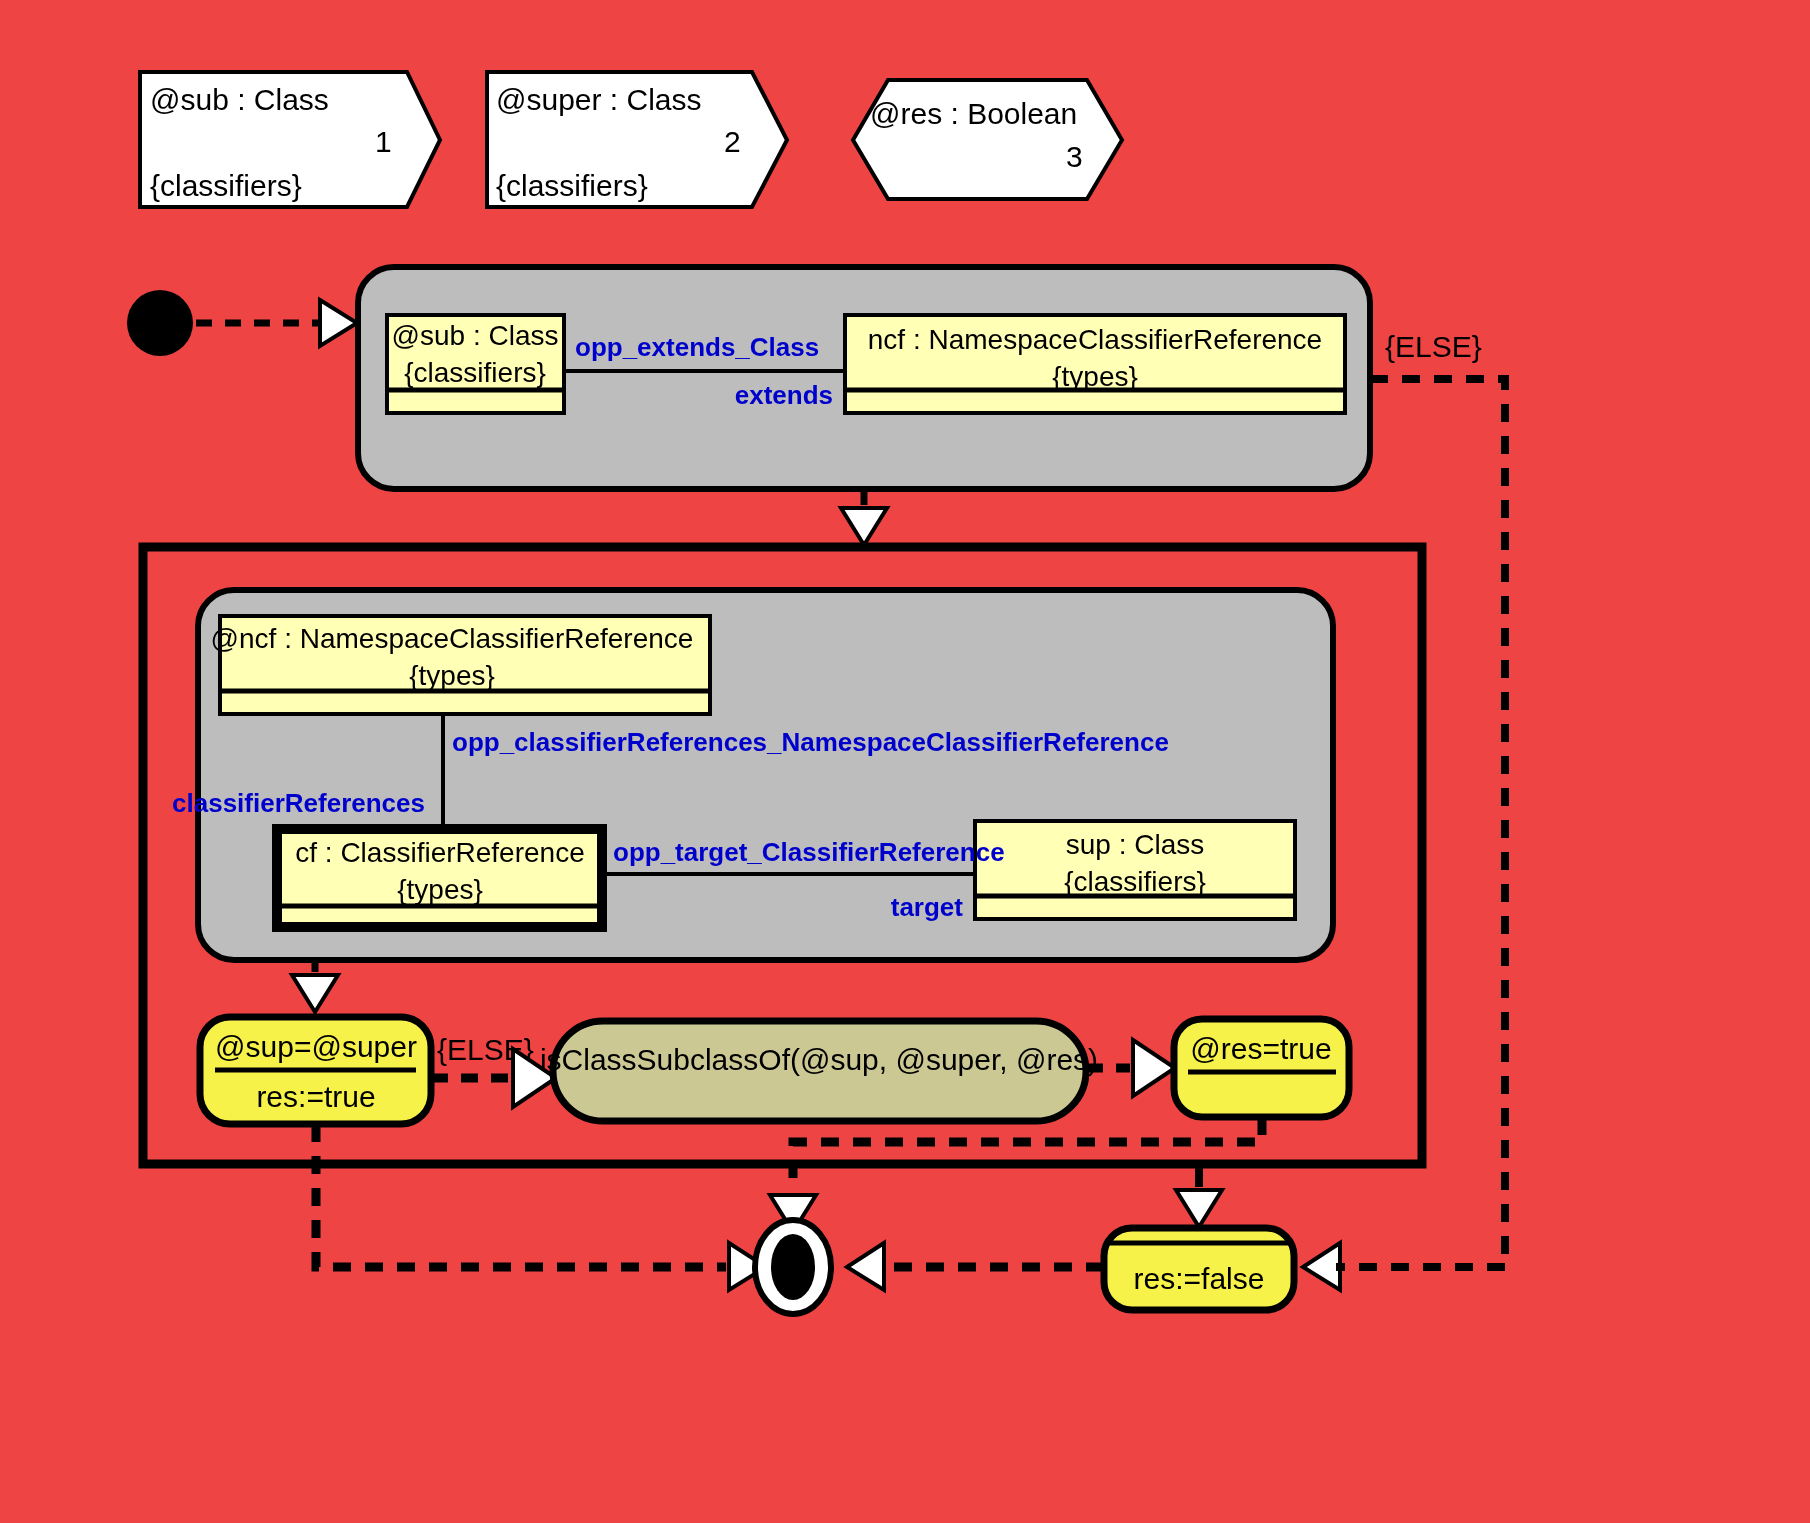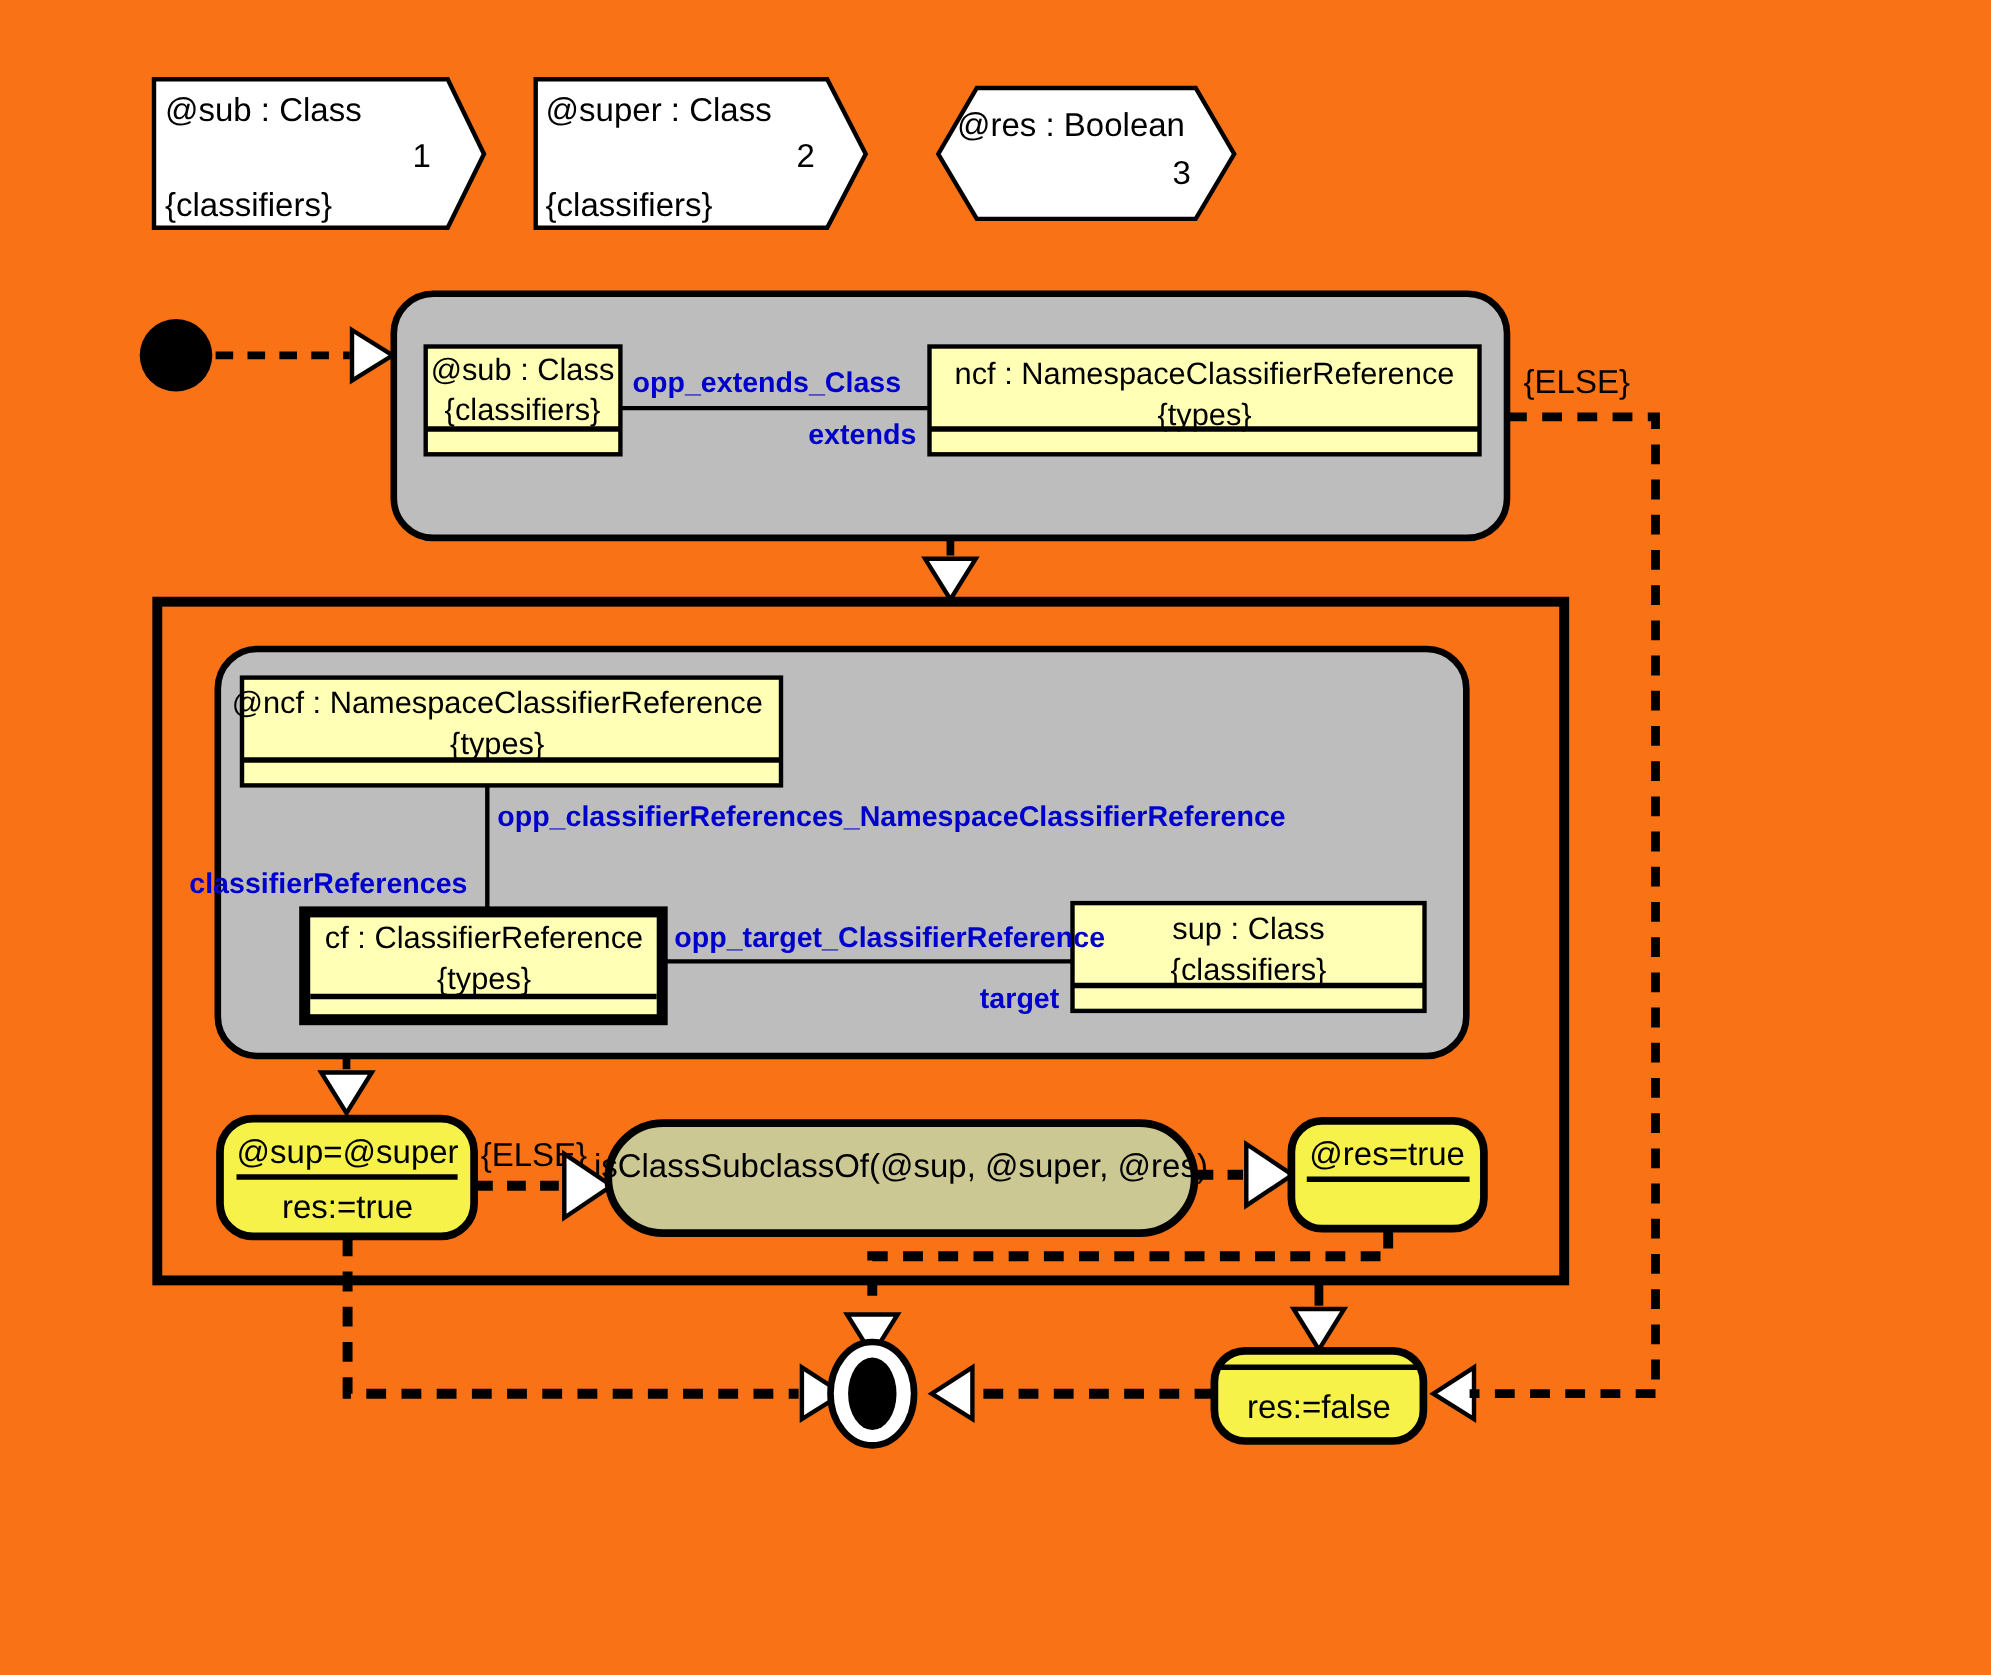--- a/index.html
+++ b/index.html
@@ -1,17 +1,17 @@
 <!DOCTYPE html>
 <html><head>
 <meta charset="utf-8">
 <style>
   html,body{margin:0;padding:0;background:#ffffff;}
   body{font-family:"Liberation Sans", sans-serif;}
-  #stage{position:relative;width:1810px;height:1523px;background:#f97316;overflow:hidden;}
+  #stage{position:relative;width:1810px;height:1523px;background:#ef4444;overflow:hidden;}
   svg#canvas{position:absolute;left:0;top:0;width:1810px;height:1523px;}
   .t{font-family:"Liberation Sans", sans-serif;fill:#000;}
   .lbl{font-family:"Liberation Sans", sans-serif;fill:#0000cc;font-weight:bold;font-size:26px;}
   .guard{font-family:"Liberation Sans", sans-serif;fill:#000;font-size:30px;}
   .objtxt{font-size:28px;fill:#000;}
   .ptxt{font-size:30px;fill:#000;}
   .acttxt{font-size:30px;fill:#000;}
 </style>
 </head>
 <body>

